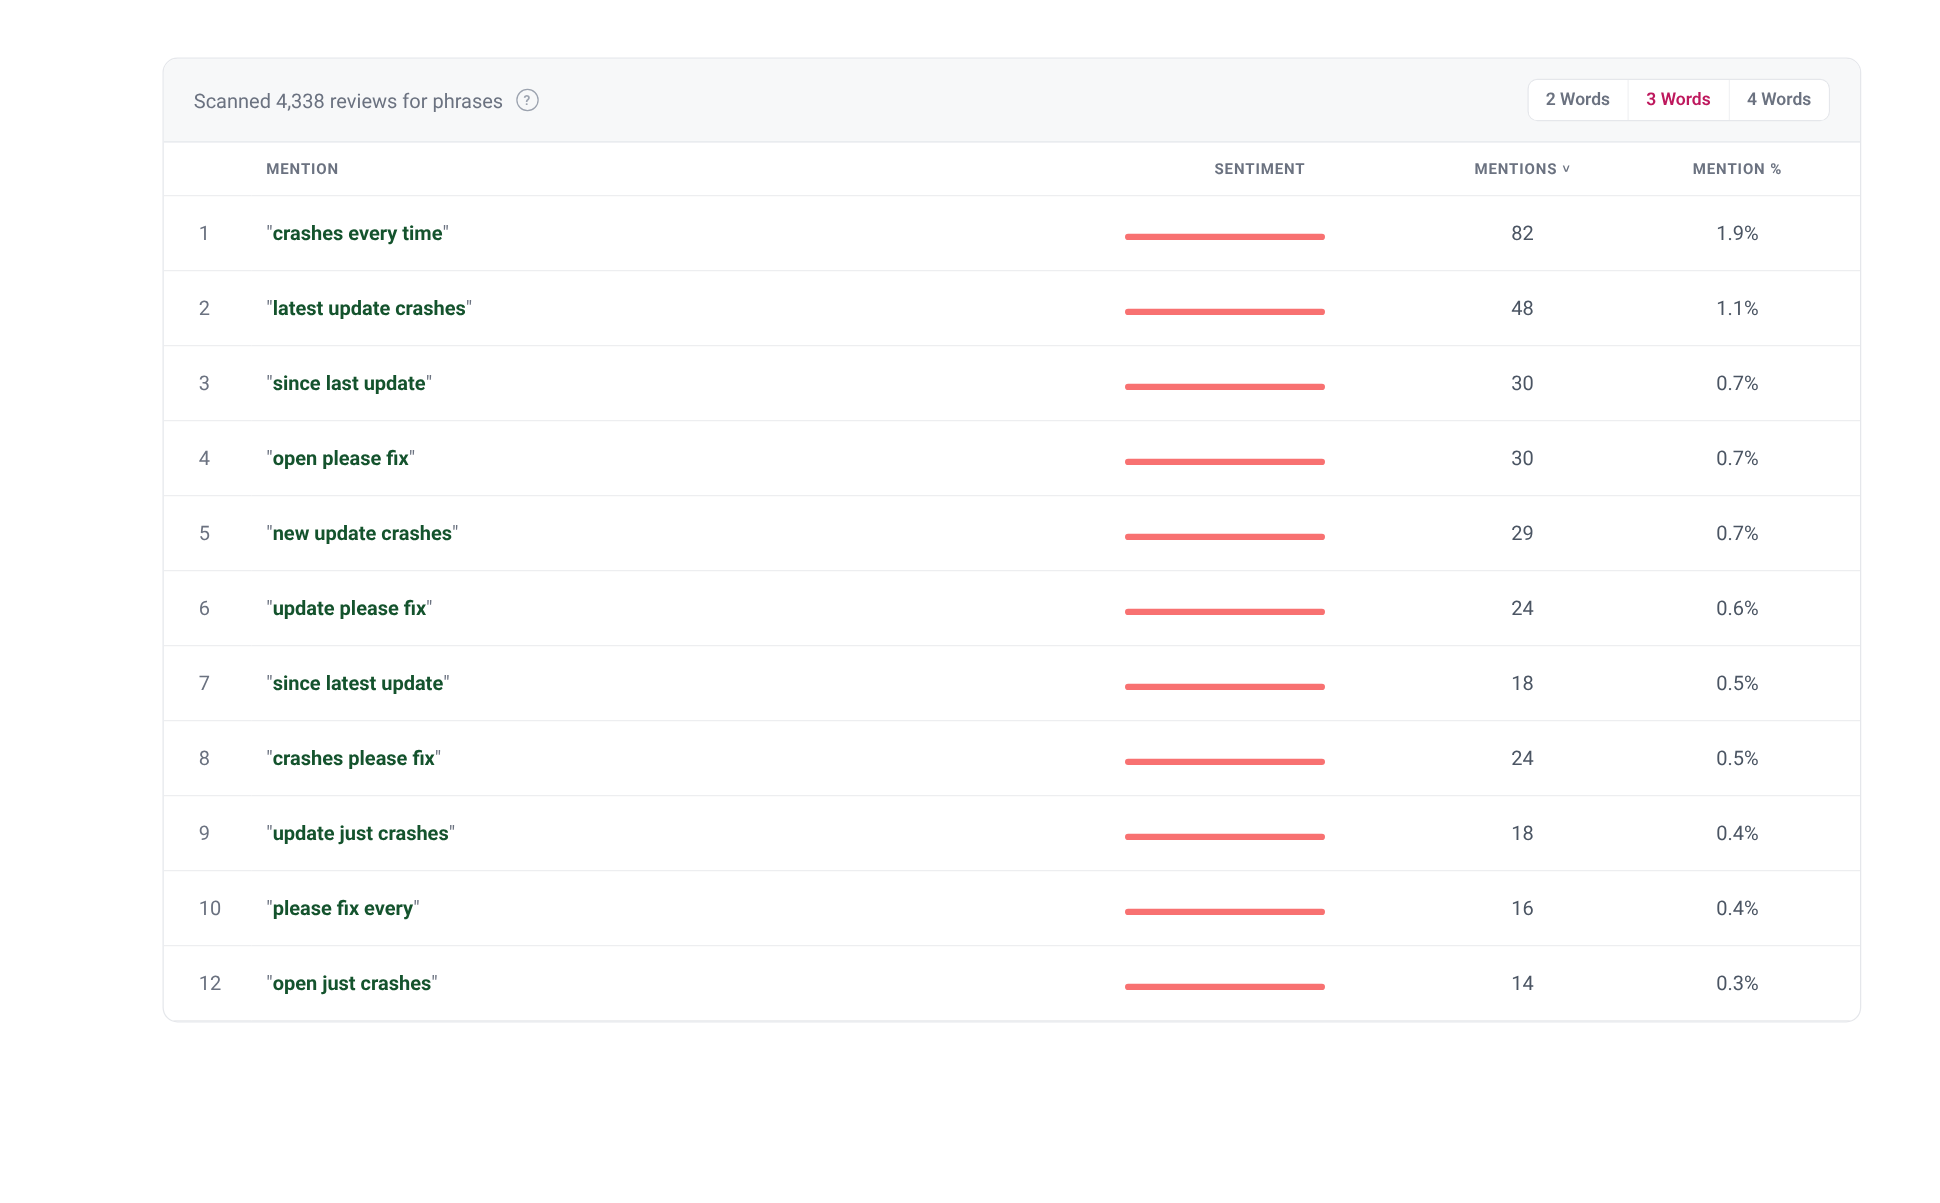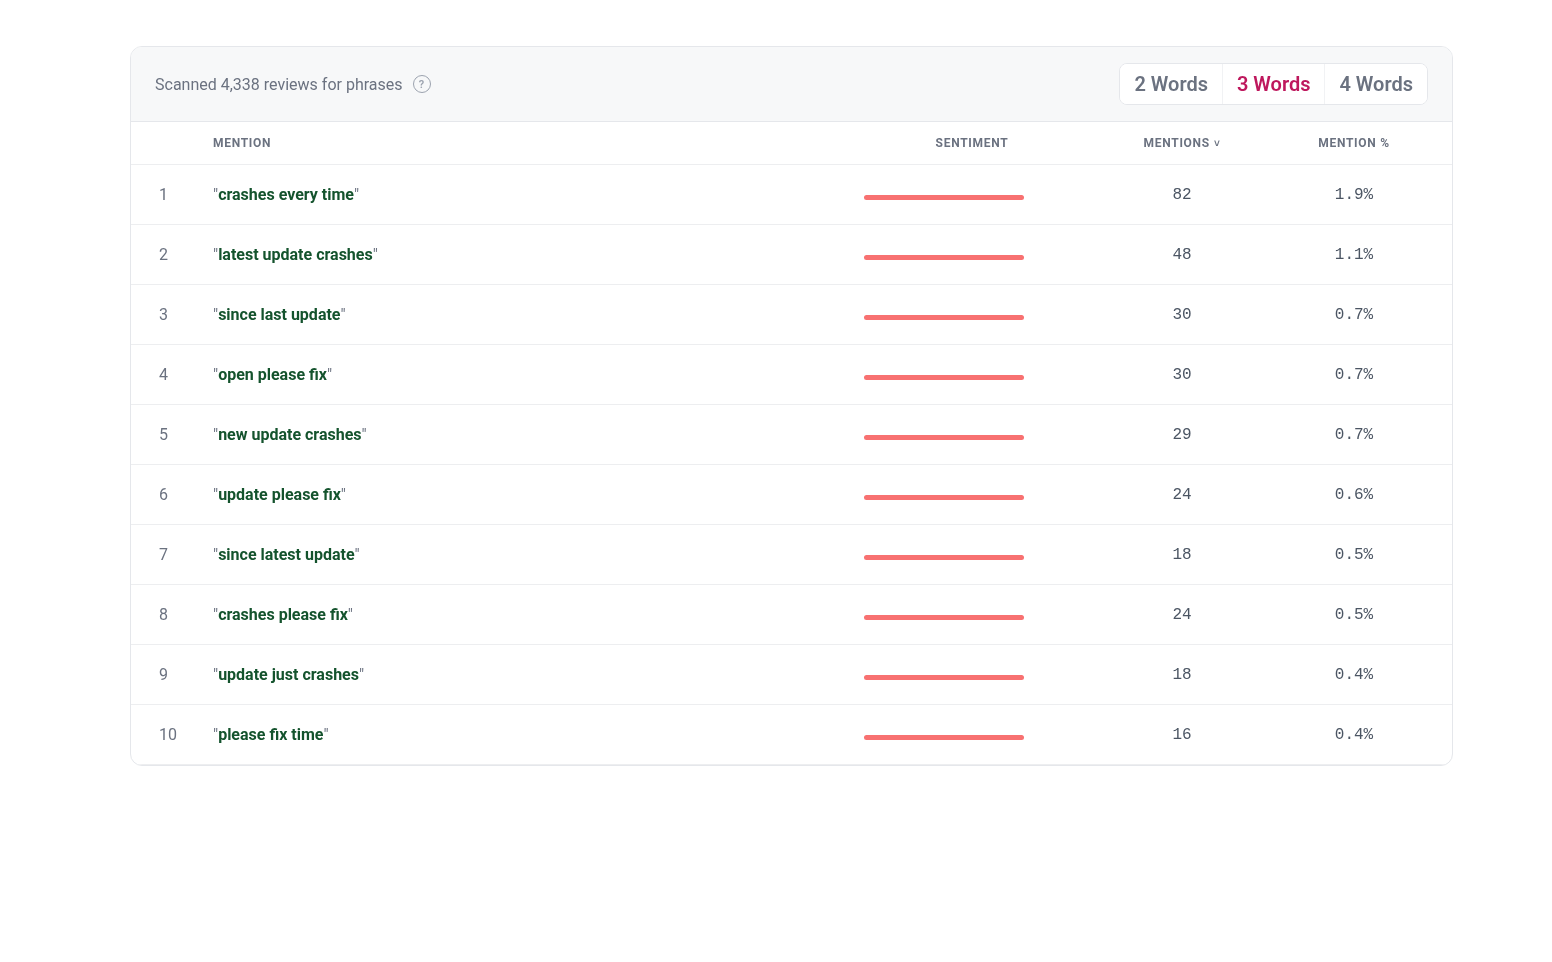--- a/index.html
+++ b/index.html
@@ -5,21 +5,21 @@
   * { box-sizing: border-box; margin: 0; padding: 0; }
   html, body {
     font-family: -apple-system, BlinkMacSystemFont, "Segoe UI", Roboto, Helvetica, Arial, sans-serif;
     background: #ffffff;
     color: #1f2937;
     width: 1552px;
     height: 962px;
     overflow: hidden;
   }
   .page {
-    padding: 46px 99px 0 130px;
+    padding: 46px 63px 0 130px;
   }
   .card {
     border: 1px solid #e5e7eb;
     border-radius: 12px;
     overflow: hidden;
     background: #fff;
   }
   .card-header {
     background: #f7f8f9;
     display: flex;
@@ -50,21 +50,21 @@
   }
   .tabs {
     display: flex;
     background: #fff;
     border: 1px solid #e5e7eb;
     border-radius: 8px;
     overflow: hidden;
   }
   .tab {
     padding: 8px 14px;
-    font-size: 20px;
+    font-size: 14px;
     font-weight: 600;
     color: #6b7280;
     cursor: pointer;
     background: #fff;
   }
   .tab.active {
     color: #be185d;
   }
   .tab + .tab {
     border-left: 1px solid #f1f2f4;
@@ -107,21 +107,21 @@
     border-radius: 4px;
     background: #f87171;
   }
   .sort-caret {
     display: inline-block;
     margin-left: 4px;
     font-size: 10px;
     color: #6b7280;
     vertical-align: middle;
   }
-  .mentions-val, .pct-val { color:#4b5563;font-family:Liberation Mono, monospace; }
+  .mentions-val, .pct-val { color:#4b5563; }
   .sortable { cursor: pointer; }
 </style>
 </head>
 <body>
 
 <div class="page">
   <div class="card">
     <div class="card-header">
       <div class="scanned">
         <span>Scanned 4,338 reviews for phrases</span>
@@ -205,21 +205,28 @@
           </tr>
           <tr>
             <td class="col-num">9</td>
             <td class="col-phrase phrase-cell"><span class="quote">"</span><span class="phrase-text">update just crashes</span><span class="quote">"</span></td>
             <td class="col-sent"><span class="sent-bar" style="width: 160px; background: rgb(248, 113, 113);"></span></td>
             <td class="col-mentions mentions-val">18</td>
             <td class="col-pct pct-val">0.4%</td>
           </tr>
           <tr>
             <td class="col-num">10</td>
-            <td class="col-phrase phrase-cell"><span class="quote">"</span><span class="phrase-text">please fix time</span><span class="quote">"</span></td>
+            <td class="col-phrase phrase-cell"><span class="quote">"</span><span class="phrase-text">please fix every</span><span class="quote">"</span></td>
             <td class="col-sent"><span class="sent-bar" style="width: 160px; background: rgb(248, 113, 113);"></span></td>
             <td class="col-mentions mentions-val">16</td>
             <td class="col-pct pct-val">0.4%</td>
+          </tr>
+          <tr>
+            <td class="col-num">12</td>
+            <td class="col-phrase phrase-cell"><span class="quote">"</span><span class="phrase-text">open just crashes</span><span class="quote">"</span></td>
+            <td class="col-sent"><span class="sent-bar" style="width: 160px; background: rgb(248, 113, 113);"></span></td>
+            <td class="col-mentions mentions-val">14</td>
+            <td class="col-pct pct-val">0.3%</td>
           </tr>
         </tbody>
     </table>
   </div>
 </div>
 
 </body></html>

